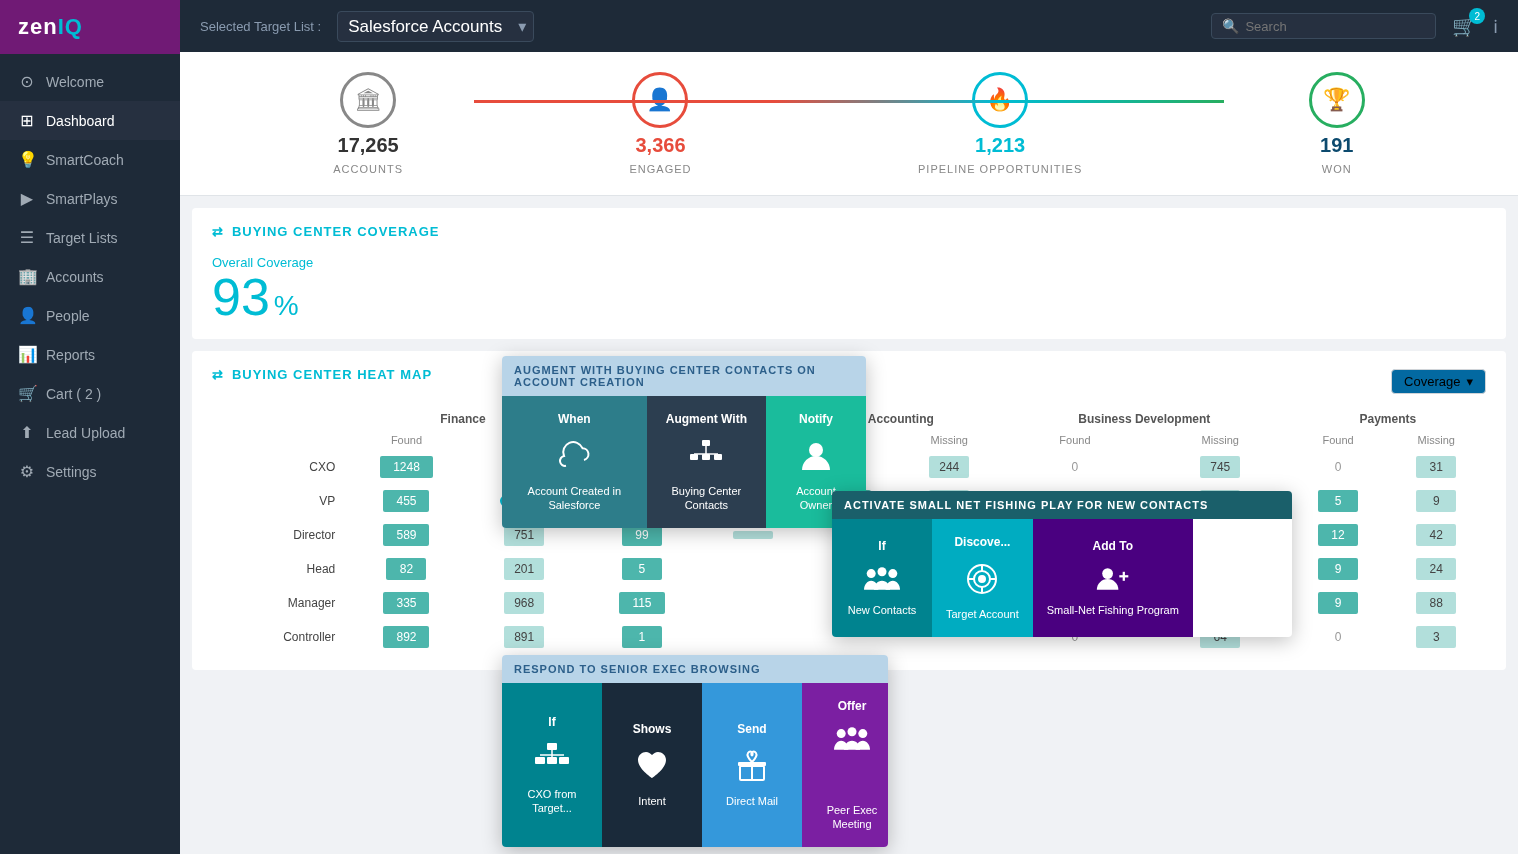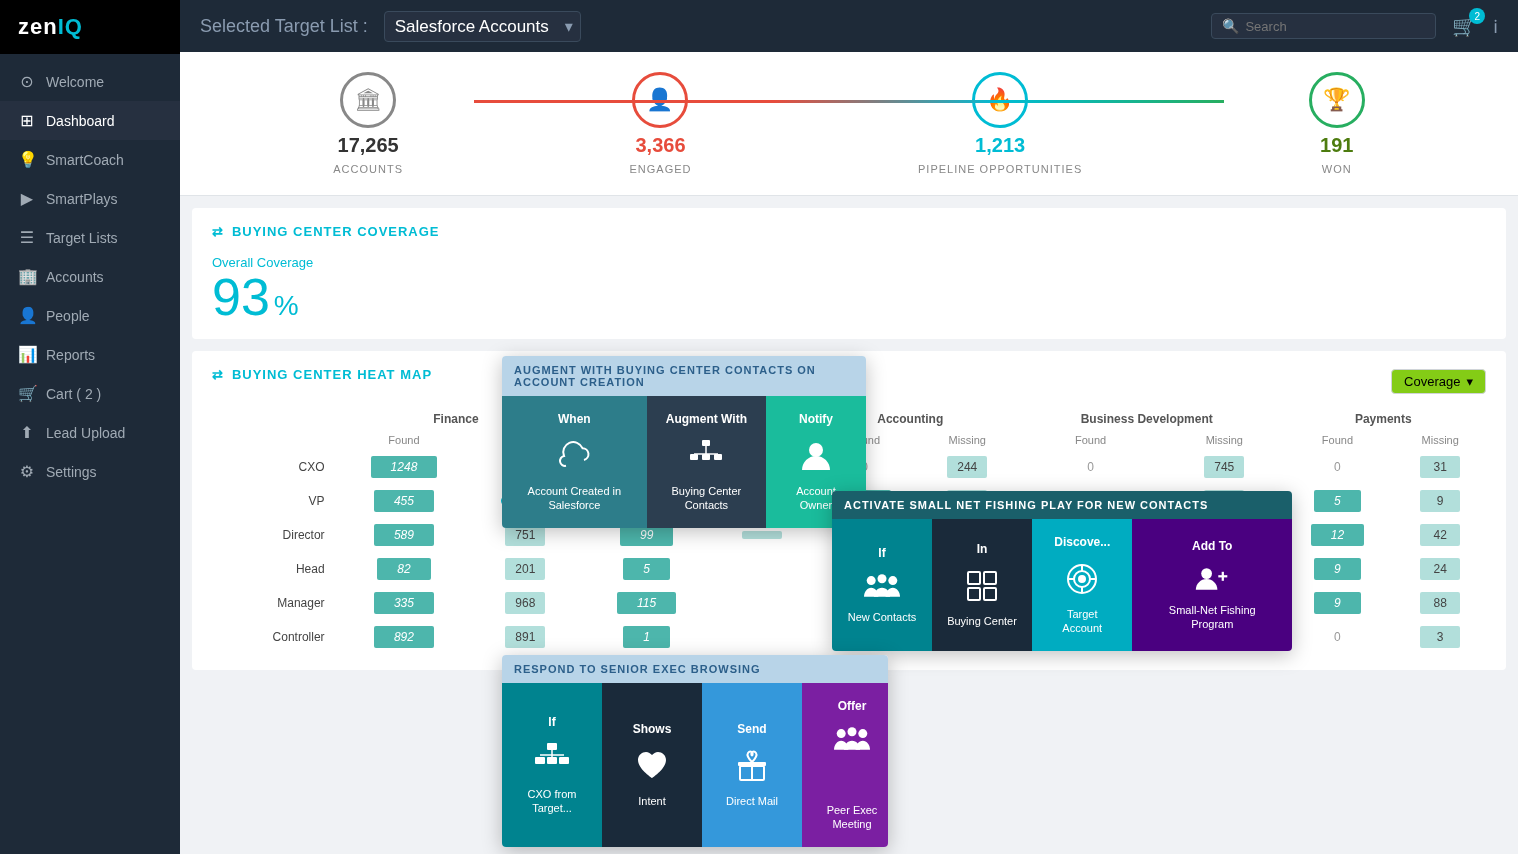--- a/index.html
+++ b/index.html
@@ -10,21 +10,21 @@
       width: 180px;
       background: #1e2a38;
       color: #fff;
       display: flex;
       flex-direction: column;
       flex-shrink: 0;
       height: 100%;
     }
     .sidebar-logo {
       padding: 14px 18px;
-      background: #000000;
+      background: #701a75;
       display: flex;
       align-items: center;
     }
     .logo-text {
       color: #fff;
       font-size: 22px;
       font-weight: bold;
       letter-spacing: 1px;
     }
     .logo-iq { color: #00bcd4; }
@@ -44,21 +44,21 @@
     
     .topbar {
       background: #1e2a38;
       display: flex;
       align-items: center;
       padding: 0 20px;
       height: 52px;
       gap: 16px;
       flex-shrink: 0;
     }
-    .target-label { color: #8a9bb0; font-size: 18px; white-space: nowrap; }
+    .target-label { color: #8a9bb0; font-size: 13px; white-space: nowrap; }
     .target-dropdown {
       background: #263040;
       border: 1px solid #3a4a5c;
       color: #fff;
       padding: 5px 30px 5px 10px;
       border-radius: 4px;
       font-size: 17px;
       cursor: pointer;
       appearance: none;
       position: relative;
@@ -157,21 +157,21 @@
       font-size: 22px;
       background: #fff;
     }
     .stat-icon-circle.accounts { border-color: #888; color: #888; }
     .stat-icon-circle.engaged { border-color: #e74c3c; color: #e74c3c; }
     .stat-icon-circle.pipeline { border-color: #00bcd4; color: #00bcd4; }
     .stat-icon-circle.won { border-color: #27ae60; color: #27ae60; }
     .stat-number { font-size: 20px; font-weight: 700; color: #333; }
     .stat-number.engaged { color: #e74c3c; }
     .stat-number.pipeline { color: #00bcd4; }
-    .stat-number.won { color: #4d7c0f; }
+    .stat-number.won { color: #0c4a6e; }
     .stat-label { font-size: 11px; color: #888; letter-spacing: 1px; text-transform: uppercase; }
     .stats-line {
       position: absolute;
       top: 48px;
       left: 22%;
       right: 22%;
       height: 3px;
       background: linear-gradient(to right, #e74c3c 40%, #00bcd4 70%, #27ae60);
       z-index: 0;
     }
@@ -210,21 +210,21 @@
     .coverage-percent { font-size: 28px; }
 
     
     .heatmap-header {
       display: flex;
       align-items: center;
       justify-content: space-between;
       margin-bottom: 12px;
     }
     .coverage-btn {
-      background: #84cc16;
+      background: #0369a1;
       border: 1px solid #d0d4d8;
       border-radius: 4px;
       padding: 4px 12px;
       font-size: 13px;
       cursor: pointer;
       display: flex;
       align-items: center;
       gap: 6px;
     }
 
@@ -253,24 +253,23 @@
     .heatmap-table .row-label {
       text-align: right;
       padding-right: 10px;
       color: #444;
       font-weight: 500;
     }
     .cell-found {
       background: #4db6ac;
       color: #fff;
       border-radius: 2px;
-      padding: 4px 20px;
+      padding: 4px 13px;
       display: inline-block;
       min-width: 40px;
-      font-style: italic;
     }
     .cell-missing {
       background: #b2dfdb;
       color: #444;
       border-radius: 2px;
       padding: 4px 6px;
       display: inline-block;
       min-width: 40px;
     }
     .cell-zero { color: #999; }
@@ -617,30 +616,20 @@
             <svg width="36" height="28" viewBox="0 0 40 28" fill="white">
               <circle cx="8" cy="8" r="5"></circle>
               <path d="M0 26c0-5.5 3.6-10 8-10s8 4.5 8 10"></path>
               <circle cx="32" cy="8" r="5"></circle>
               <path d="M24 26c0-5.5 3.6-10 8-10s8 4.5 8 10"></path>
               <circle cx="20" cy="6" r="5"></circle>
               <path d="M11 26c0-5.5 4-10 9-10s9 4.5 9 10"></path>
             </svg>
             <span class="popup-card-label" style="font-weight:400; font-size:11px;">New Contacts</span>
           </div>
-          <div class="popup-card dark-navy">
-            <span class="popup-card-label">In</span>
-            <svg width="36" height="36" viewBox="0 0 36 36" fill="none" stroke="white" stroke-width="2">
-              <rect x="4" y="4" width="12" height="12" rx="1"></rect>
-              <rect x="20" y="4" width="12" height="12" rx="1"></rect>
-              <rect x="4" y="20" width="12" height="12" rx="1"></rect>
-              <rect x="20" y="20" width="12" height="12" rx="1"></rect>
-            </svg>
-            <span class="popup-card-label" style="font-weight:400; font-size:11px;">Buying Center</span>
-          </div>
           <div class="popup-card medium-teal">
             <span class="popup-card-label">Discove...</span>
             <svg width="36" height="36" viewBox="0 0 36 36" fill="none" stroke="white" stroke-width="2">
               <circle cx="18" cy="18" r="14"></circle>
               <circle cx="18" cy="18" r="8"></circle>
               <circle cx="18" cy="18" r="3" fill="white"></circle>
               <line x1="18" y1="4" x2="18" y2="10"></line>
               <line x1="18" y1="26" x2="18" y2="32"></line>
               <line x1="4" y1="18" x2="10" y2="18"></line>
               <line x1="26" y1="18" x2="32" y2="18"></line>

